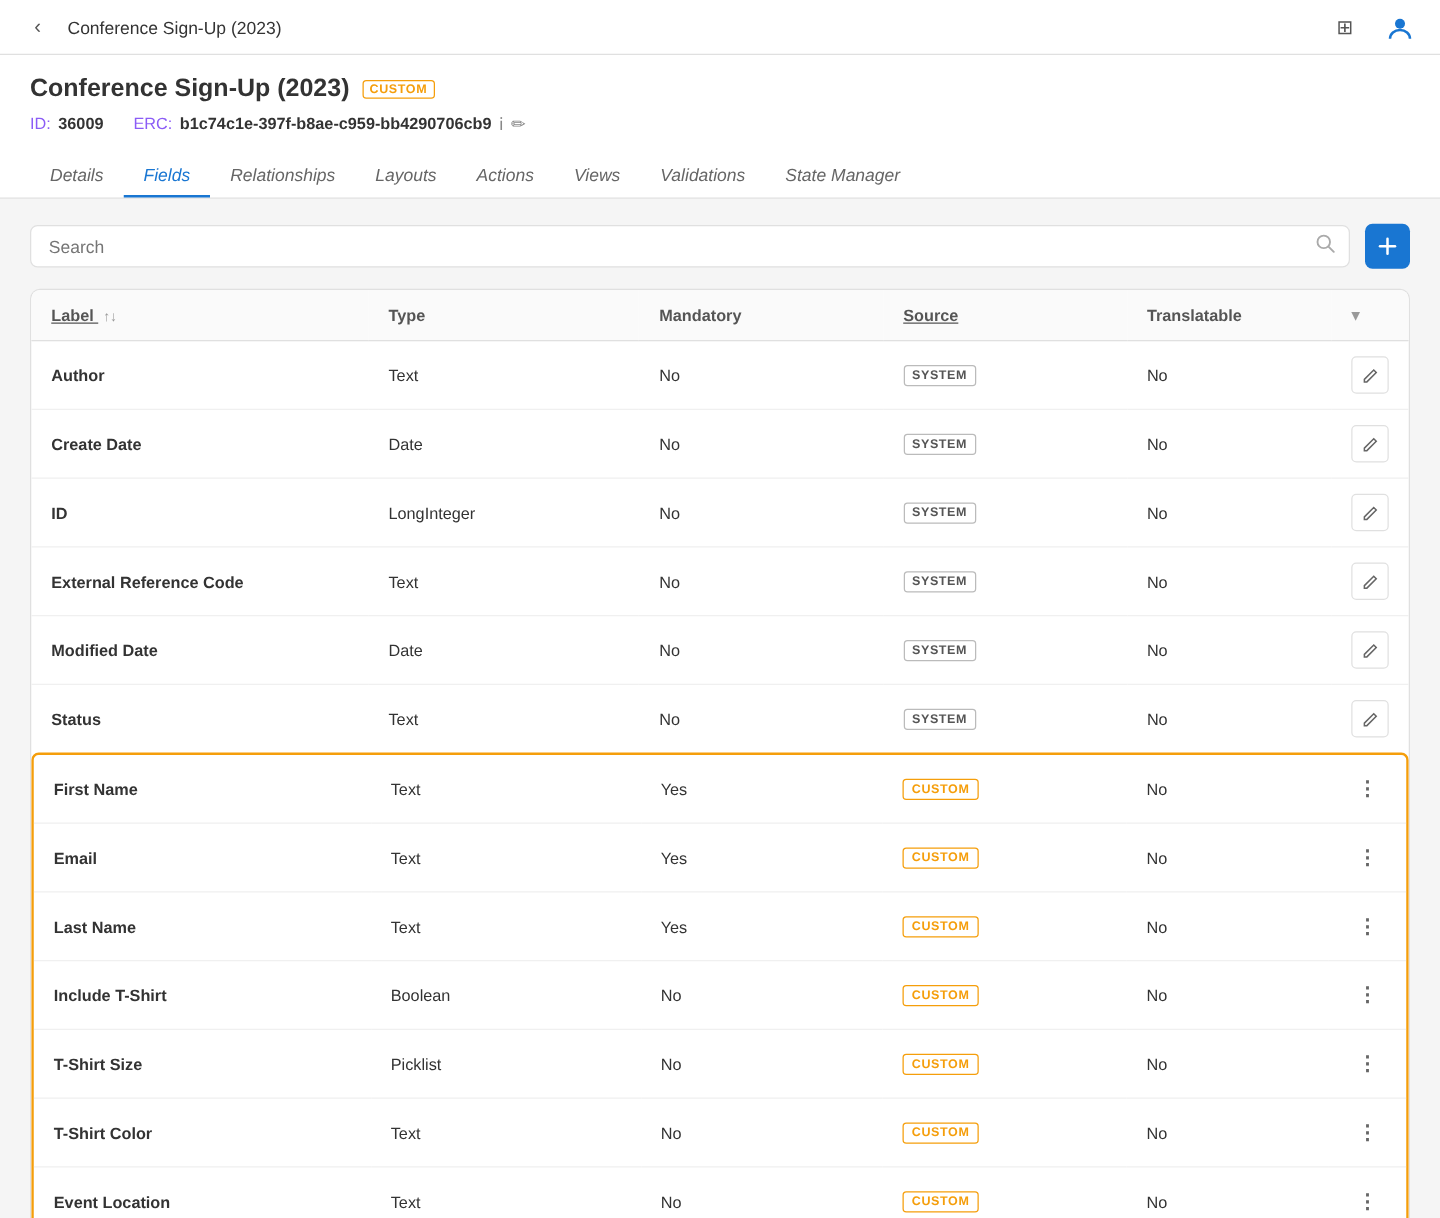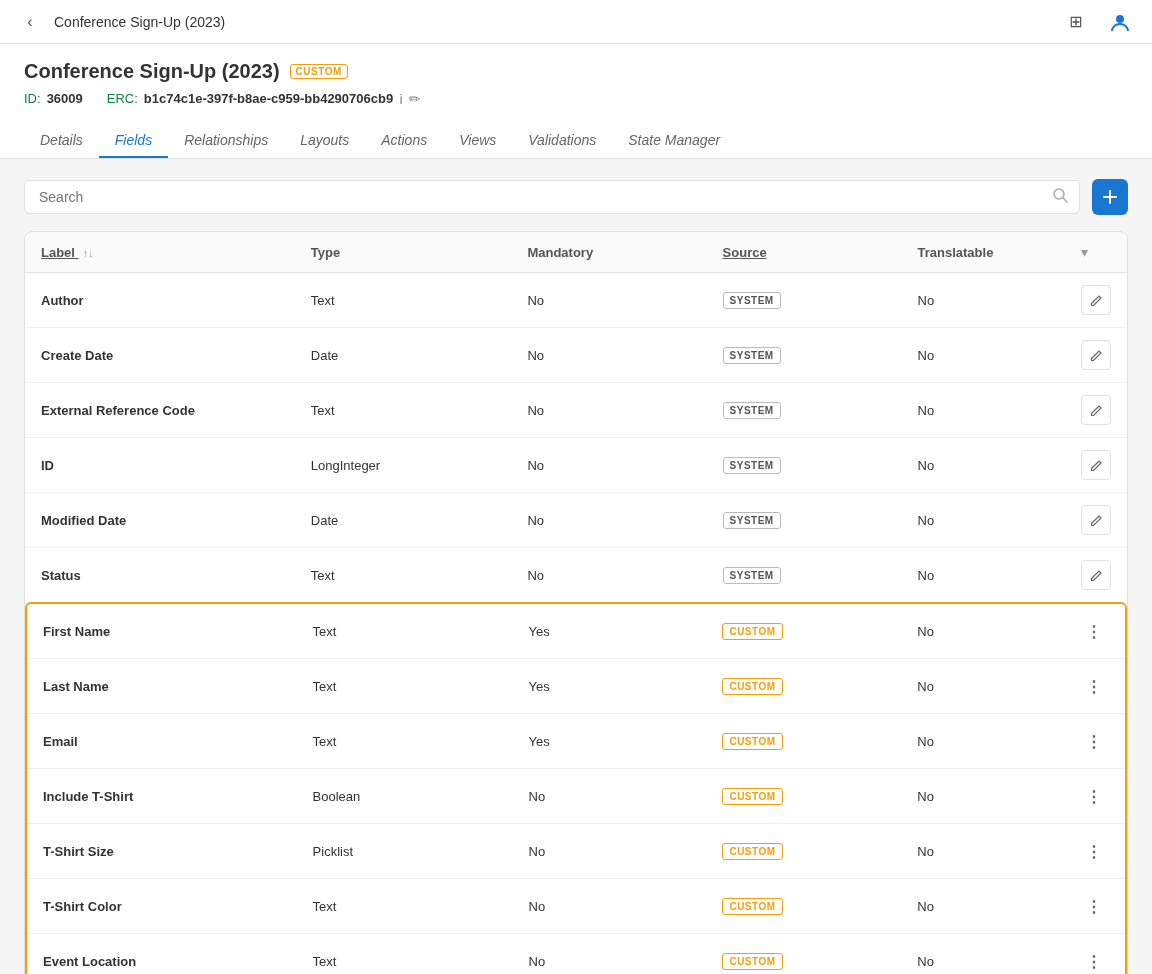--- a/index.html
+++ b/index.html
@@ -12,21 +12,21 @@
     .top-bar-icons { display: flex; gap: 12px; align-items: center; }
     .icon-btn { width: 32px; height: 32px; display: flex; align-items: center; justify-content: center; cursor: pointer; border: none; background: transparent; color: #555; font-size: 16px; }
 
     .page-header { background: #fff; padding: 16px 24px 0; border-bottom: 1px solid #e0e0e0; }
     .page-header-top { display: flex; align-items: flex-start; gap: 16px; margin-bottom: 4px; }
     .page-title-section { }
     .page-title { font-size: 20px; font-weight: 600; color: #333; display: flex; align-items: center; gap: 10px; }
     .custom-badge { font-size: 10px; font-weight: 700; color: #f59e0b; border: 1.5px solid #f59e0b; border-radius: 3px; padding: 1px 5px; letter-spacing: 0.5px; }
     .page-meta { display: flex; gap: 24px; margin-top: 6px; margin-bottom: 12px; font-size: 13px; color: #555; }
     .page-meta span { display: flex; align-items: center; gap: 6px; }
-    .meta-label { color: #15803d; }
+    .meta-label { color: #8b5cf6; }
     .meta-value { font-weight: 600; color: #333; }
     .meta-icon { color: #888; cursor: pointer; font-size: 14px; }
 
     .tabs { display: flex; gap: 0; border-bottom: none; font-style: italic; }
     .tab { padding: 8px 16px; font-size: 14px; color: #666; cursor: pointer; border-bottom: 2px solid transparent; }
     .tab.active { color: #1976d2; border-bottom: 2px solid #1976d2; font-weight: 500; }
 
     .content { padding: 20px 24px; }
 
     .search-bar-row { display: flex; align-items: center; gap: 12px; margin-bottom: 16px; }
@@ -178,38 +178,38 @@
       <td>No</td>
       <td>
         <button class="edit-btn">
           <svg width="13" height="13" viewBox="0 0 13 13" fill="none">
             <path d="M1.5 9.5L9 2l2 2-7.5 7.5H1.5V9.5z" stroke="#666" stroke-width="1.2" fill="none"></path>
           </svg>
         </button>
       </td>
     </tr>
           <tr>
+      <td><strong>ID</strong></td>
+      <td>LongInteger</td>
+      <td>No</td>
+      <td>
+        <span class="source-badge source-system">SYSTEM</span>
+      </td>
+      <td>No</td>
+      <td>
+        <button class="edit-btn">
+          <svg width="13" height="13" viewBox="0 0 13 13" fill="none">
+            <path d="M1.5 9.5L9 2l2 2-7.5 7.5H1.5V9.5z" stroke="#666" stroke-width="1.2" fill="none"></path>
+          </svg>
+        </button>
+      </td>
+    </tr>
+          <tr>
       <td><strong>External Reference Code</strong></td>
       <td>Text</td>
-      <td>No</td>
-      <td>
-        <span class="source-badge source-system">SYSTEM</span>
-      </td>
-      <td>No</td>
-      <td>
-        <button class="edit-btn">
-          <svg width="13" height="13" viewBox="0 0 13 13" fill="none">
-            <path d="M1.5 9.5L9 2l2 2-7.5 7.5H1.5V9.5z" stroke="#666" stroke-width="1.2" fill="none"></path>
-          </svg>
-        </button>
-      </td>
-    </tr>
-          <tr>
-      <td><strong>ID</strong></td>
-      <td>LongInteger</td>
       <td>No</td>
       <td>
         <span class="source-badge source-system">SYSTEM</span>
       </td>
       <td>No</td>
       <td>
         <button class="edit-btn">
           <svg width="13" height="13" viewBox="0 0 13 13" fill="none">
             <path d="M1.5 9.5L9 2l2 2-7.5 7.5H1.5V9.5z" stroke="#666" stroke-width="1.2" fill="none"></path>
           </svg>
@@ -261,33 +261,33 @@
       <td style="width:18%">Yes</td>
       <td style="width:18%">
         <span class="source-badge source-custom">CUSTOM</span>
       </td>
       <td style="width:15%">No</td>
       <td style="width:4%">
         <button class="more-btn">⋮</button>
       </td>
     </tr>
             <tr>
+      <td style="width:25%"><strong>Email</strong></td>
+      <td style="width:20%">Text</td>
+      <td style="width:18%">Yes</td>
+      <td style="width:18%">
+        <span class="source-badge source-custom">CUSTOM</span>
+      </td>
+      <td style="width:15%">No</td>
+      <td style="width:4%">
+        <button class="more-btn">⋮</button>
+      </td>
+    </tr>
+            <tr>
       <td style="width:25%"><strong>Last Name</strong></td>
-      <td style="width:20%">Text</td>
-      <td style="width:18%">Yes</td>
-      <td style="width:18%">
-        <span class="source-badge source-custom">CUSTOM</span>
-      </td>
-      <td style="width:15%">No</td>
-      <td style="width:4%">
-        <button class="more-btn">⋮</button>
-      </td>
-    </tr>
-            <tr>
-      <td style="width:25%"><strong>Email</strong></td>
       <td style="width:20%">Text</td>
       <td style="width:18%">Yes</td>
       <td style="width:18%">
         <span class="source-badge source-custom">CUSTOM</span>
       </td>
       <td style="width:15%">No</td>
       <td style="width:4%">
         <button class="more-btn">⋮</button>
       </td>
     </tr>

